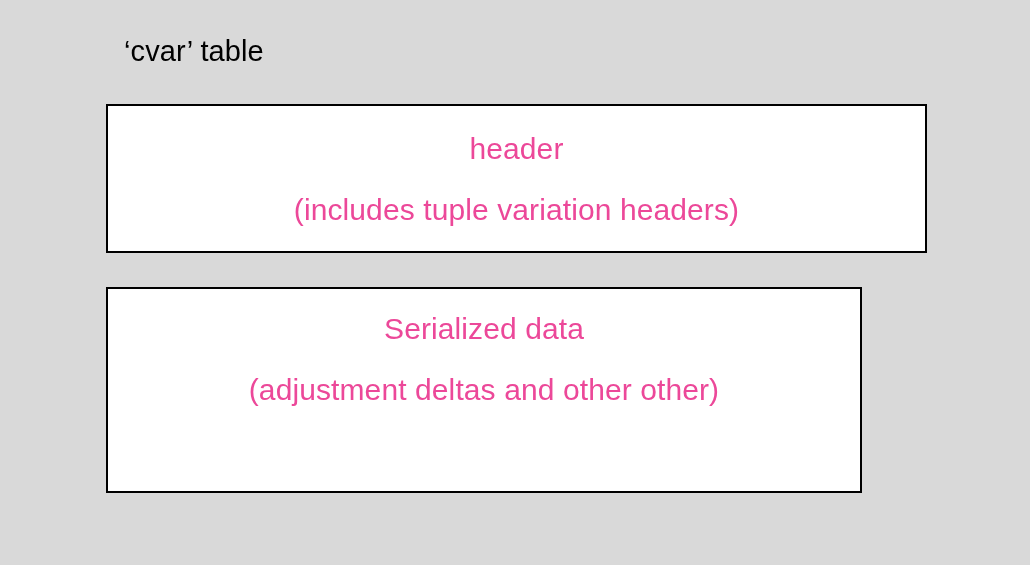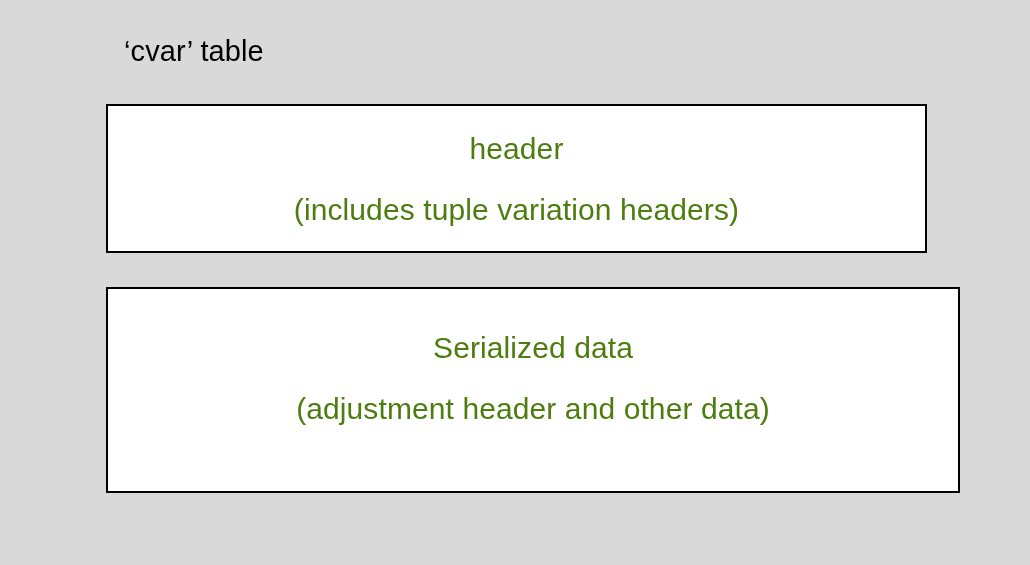--- a/index.html
+++ b/index.html
@@ -41,29 +41,29 @@
   #header-block {
     left: 106px;
     top: 104px;
     width: 821px;
     height: 149px;
     justify-content: center;
   }
   #data-block {
     left: 106px;
     top: 287px;
-    width: 854px;
+    width: 756px;
     height: 206px;
     justify-content: flex-start;
-    padding-top: 38px;
+    padding-top: 19px;
   }
   .block-line {
     font-size: 30px;
     line-height: 41px;
-    color: #4d7c0f;
+    color: #ec4899;
     text-align: center;
     white-space: nowrap;
     letter-spacing: 0.1px;
   }
   .block-line.secondary {
     font-size: 30px;
     margin-top: 20px;
   }
 </style>
 </head>
@@ -73,16 +73,16 @@
 
   <div class="diagram-title">‘cvar’ table</div>
 
   <div class="block" id="header-block">
     <div class="block-line">header</div>
     <div class="block-line secondary">(includes tuple variation headers)</div>
   </div>
 
   <div class="block" id="data-block">
     <div class="block-line">Serialized data</div>
-    <div class="block-line secondary">(adjustment header and other data)</div>
+    <div class="block-line secondary">(adjustment deltas and other other)</div>
   </div>
 
 </div>
 
 </body></html>

